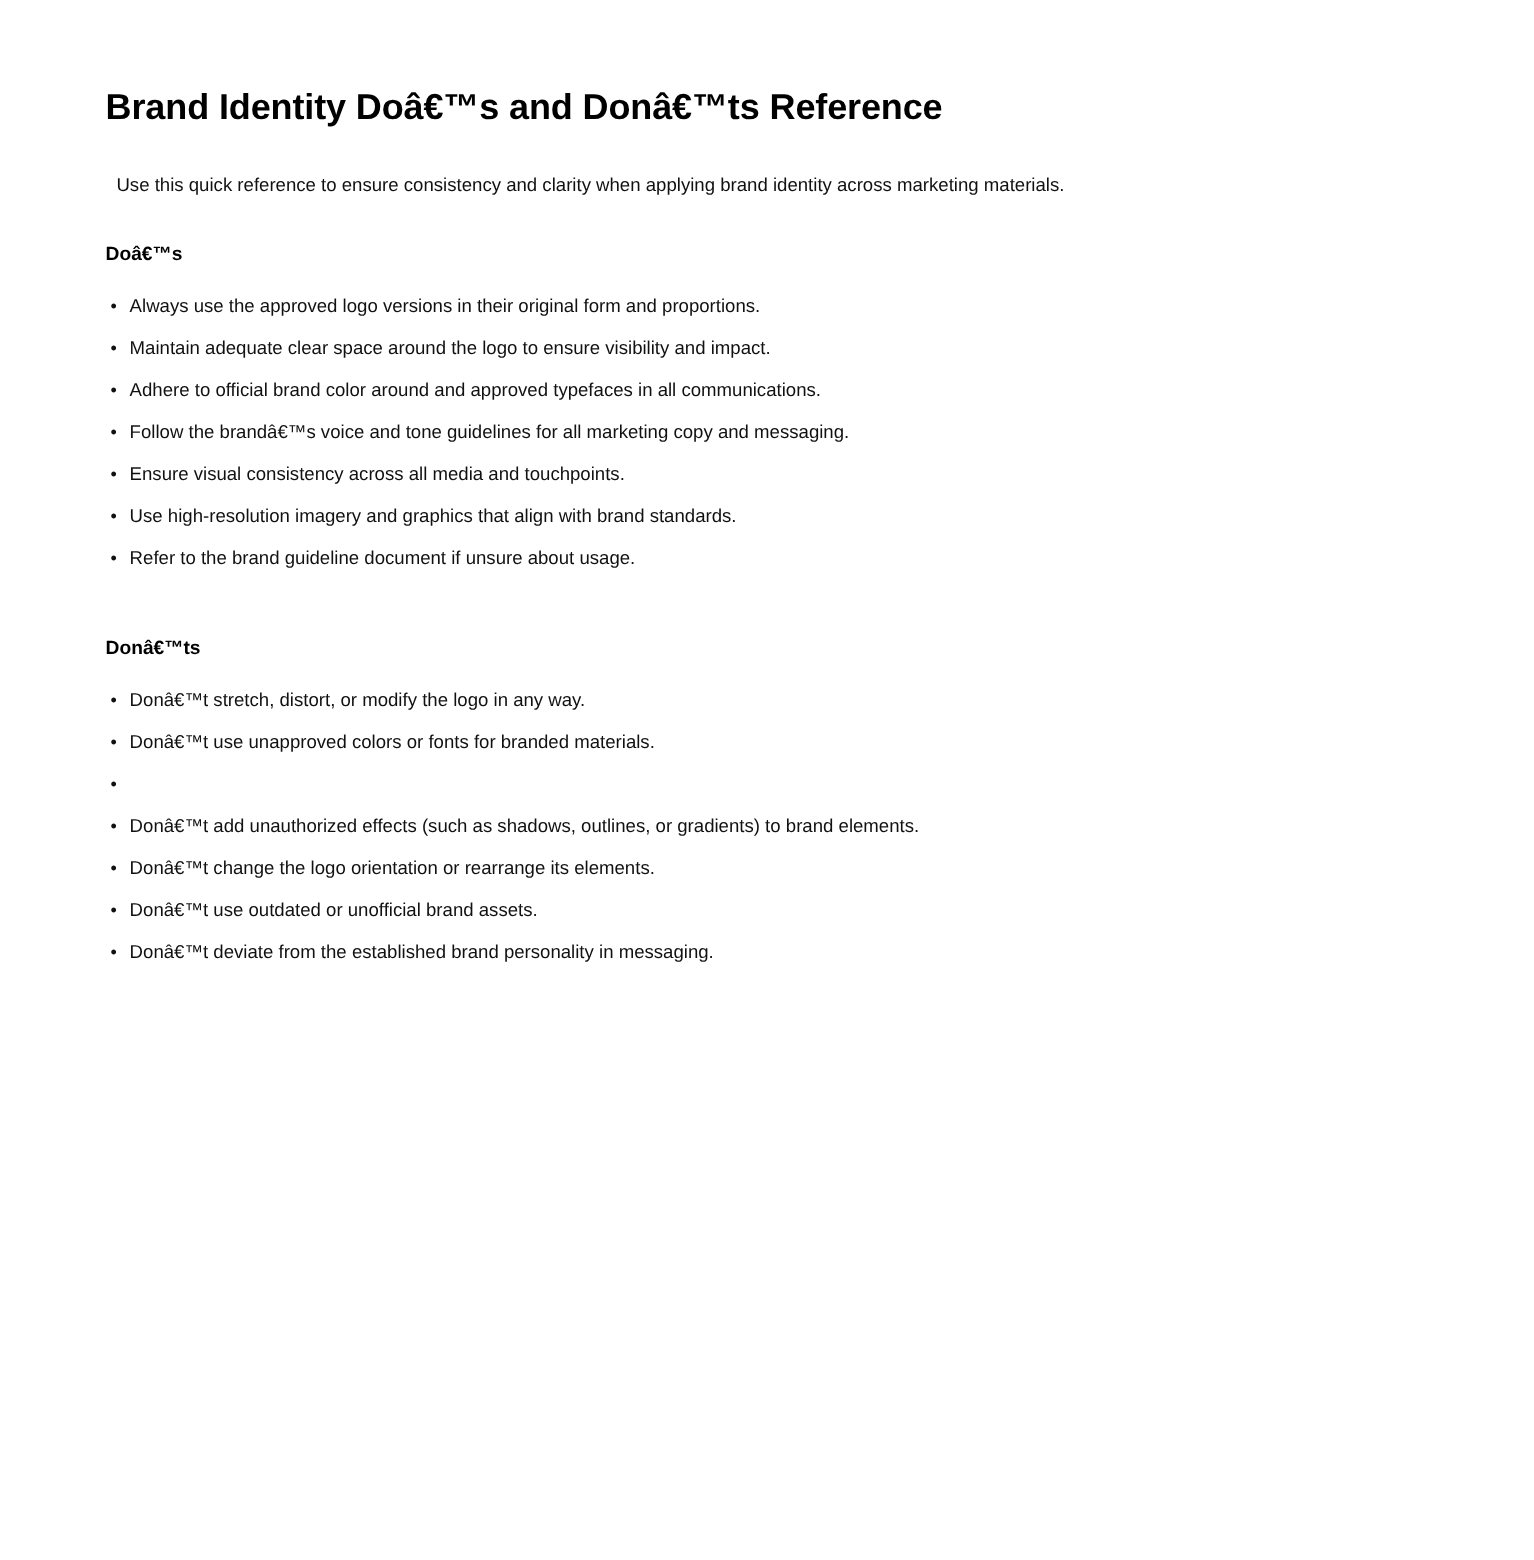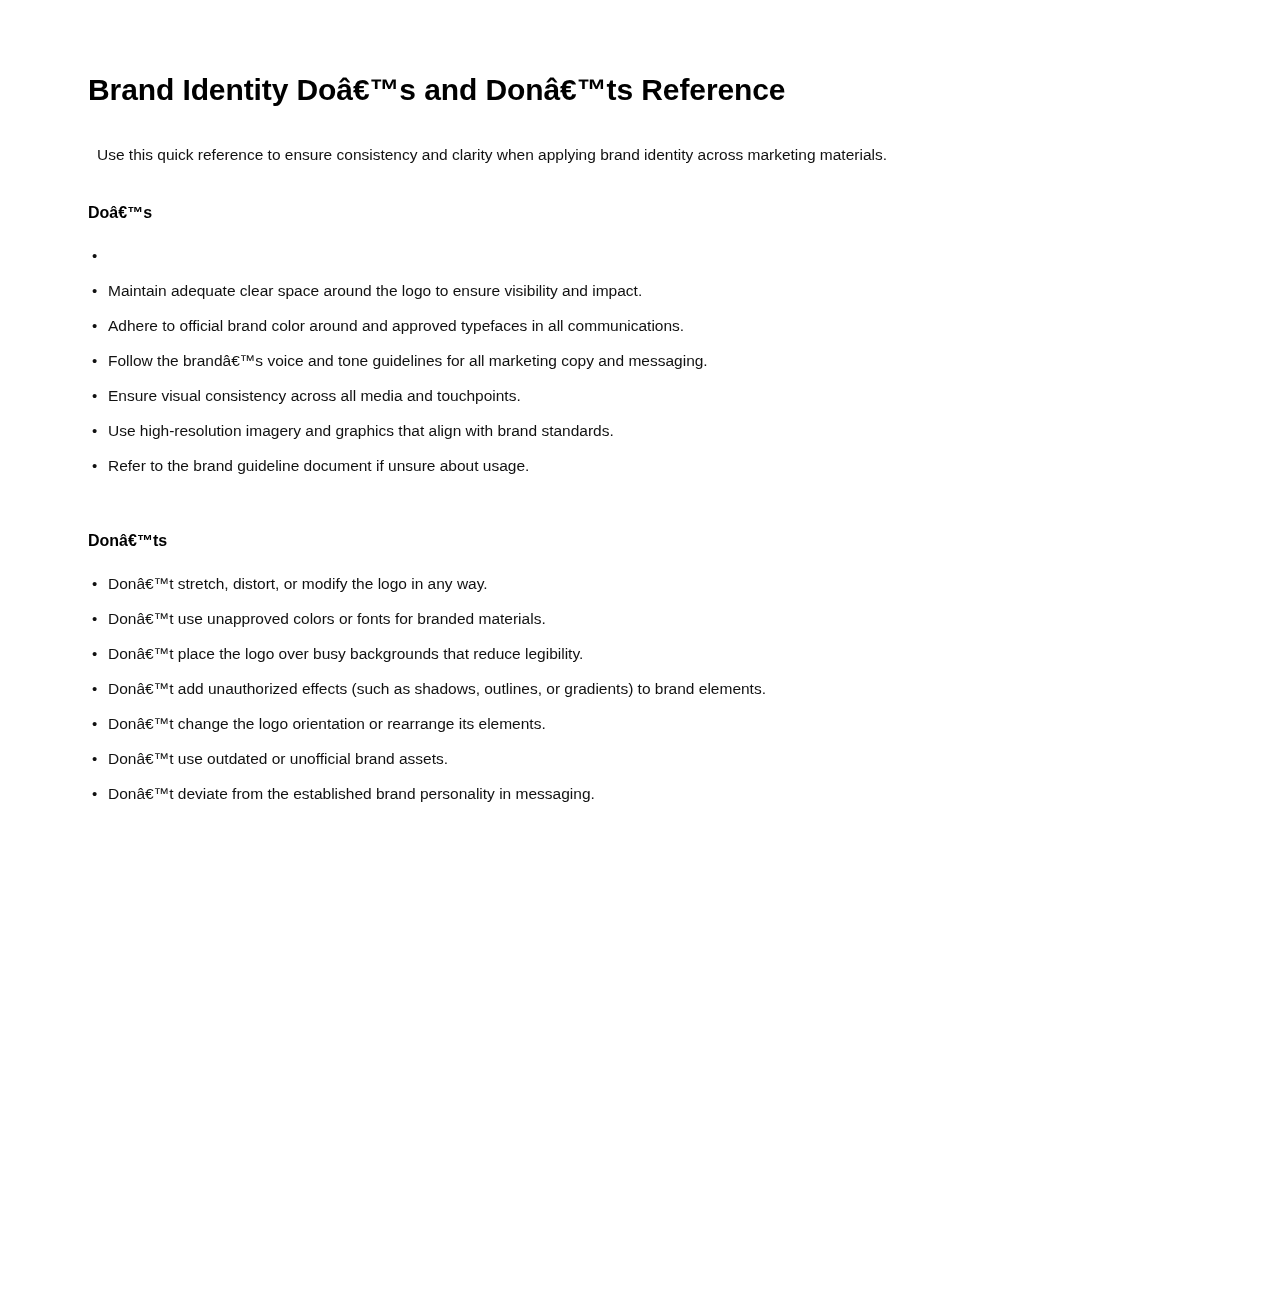--- a/index.html
+++ b/index.html
@@ -94,20 +94,21 @@
 
   <h1 class="doc-title">Brand Identity Doâ€™s and Donâ€™ts Reference</h1>
 
   <p class="intro">Use this quick reference to ensure consistency and clarity when applying brand identity across marketing materials.</p>
 
   <div class="section section-dos">
     <h2 class="section-heading">Doâ€™s</h2>
     <ul class="rules">
       <li>
         <span class="bullet">•</span>
+        <span class="rule-text">Always use the approved logo versions in their original form and proportions.</span>
       </li>
       <li>
         <span class="bullet">•</span>
         <span class="rule-text">Maintain adequate clear space around the logo to ensure visibility and impact.</span>
       </li>
       <li>
         <span class="bullet">•</span>
         <span class="rule-text">Adhere to official brand color around and approved typefaces in all communications.</span>
       </li>
       <li>
@@ -135,21 +136,20 @@
       <li>
         <span class="bullet">•</span>
         <span class="rule-text">Donâ€™t stretch, distort, or modify the logo in any way.</span>
       </li>
       <li>
         <span class="bullet">•</span>
         <span class="rule-text">Donâ€™t use unapproved colors or fonts for branded materials.</span>
       </li>
       <li>
         <span class="bullet">•</span>
-        <span class="rule-text">Donâ€™t place the logo over busy backgrounds that reduce legibility.</span>
       </li>
       <li>
         <span class="bullet">•</span>
         <span class="rule-text">Donâ€™t add unauthorized effects (such as shadows, outlines, or gradients) to brand elements.</span>
       </li>
       <li>
         <span class="bullet">•</span>
         <span class="rule-text">Donâ€™t change the logo orientation or rearrange its elements.</span>
       </li>
       <li>

